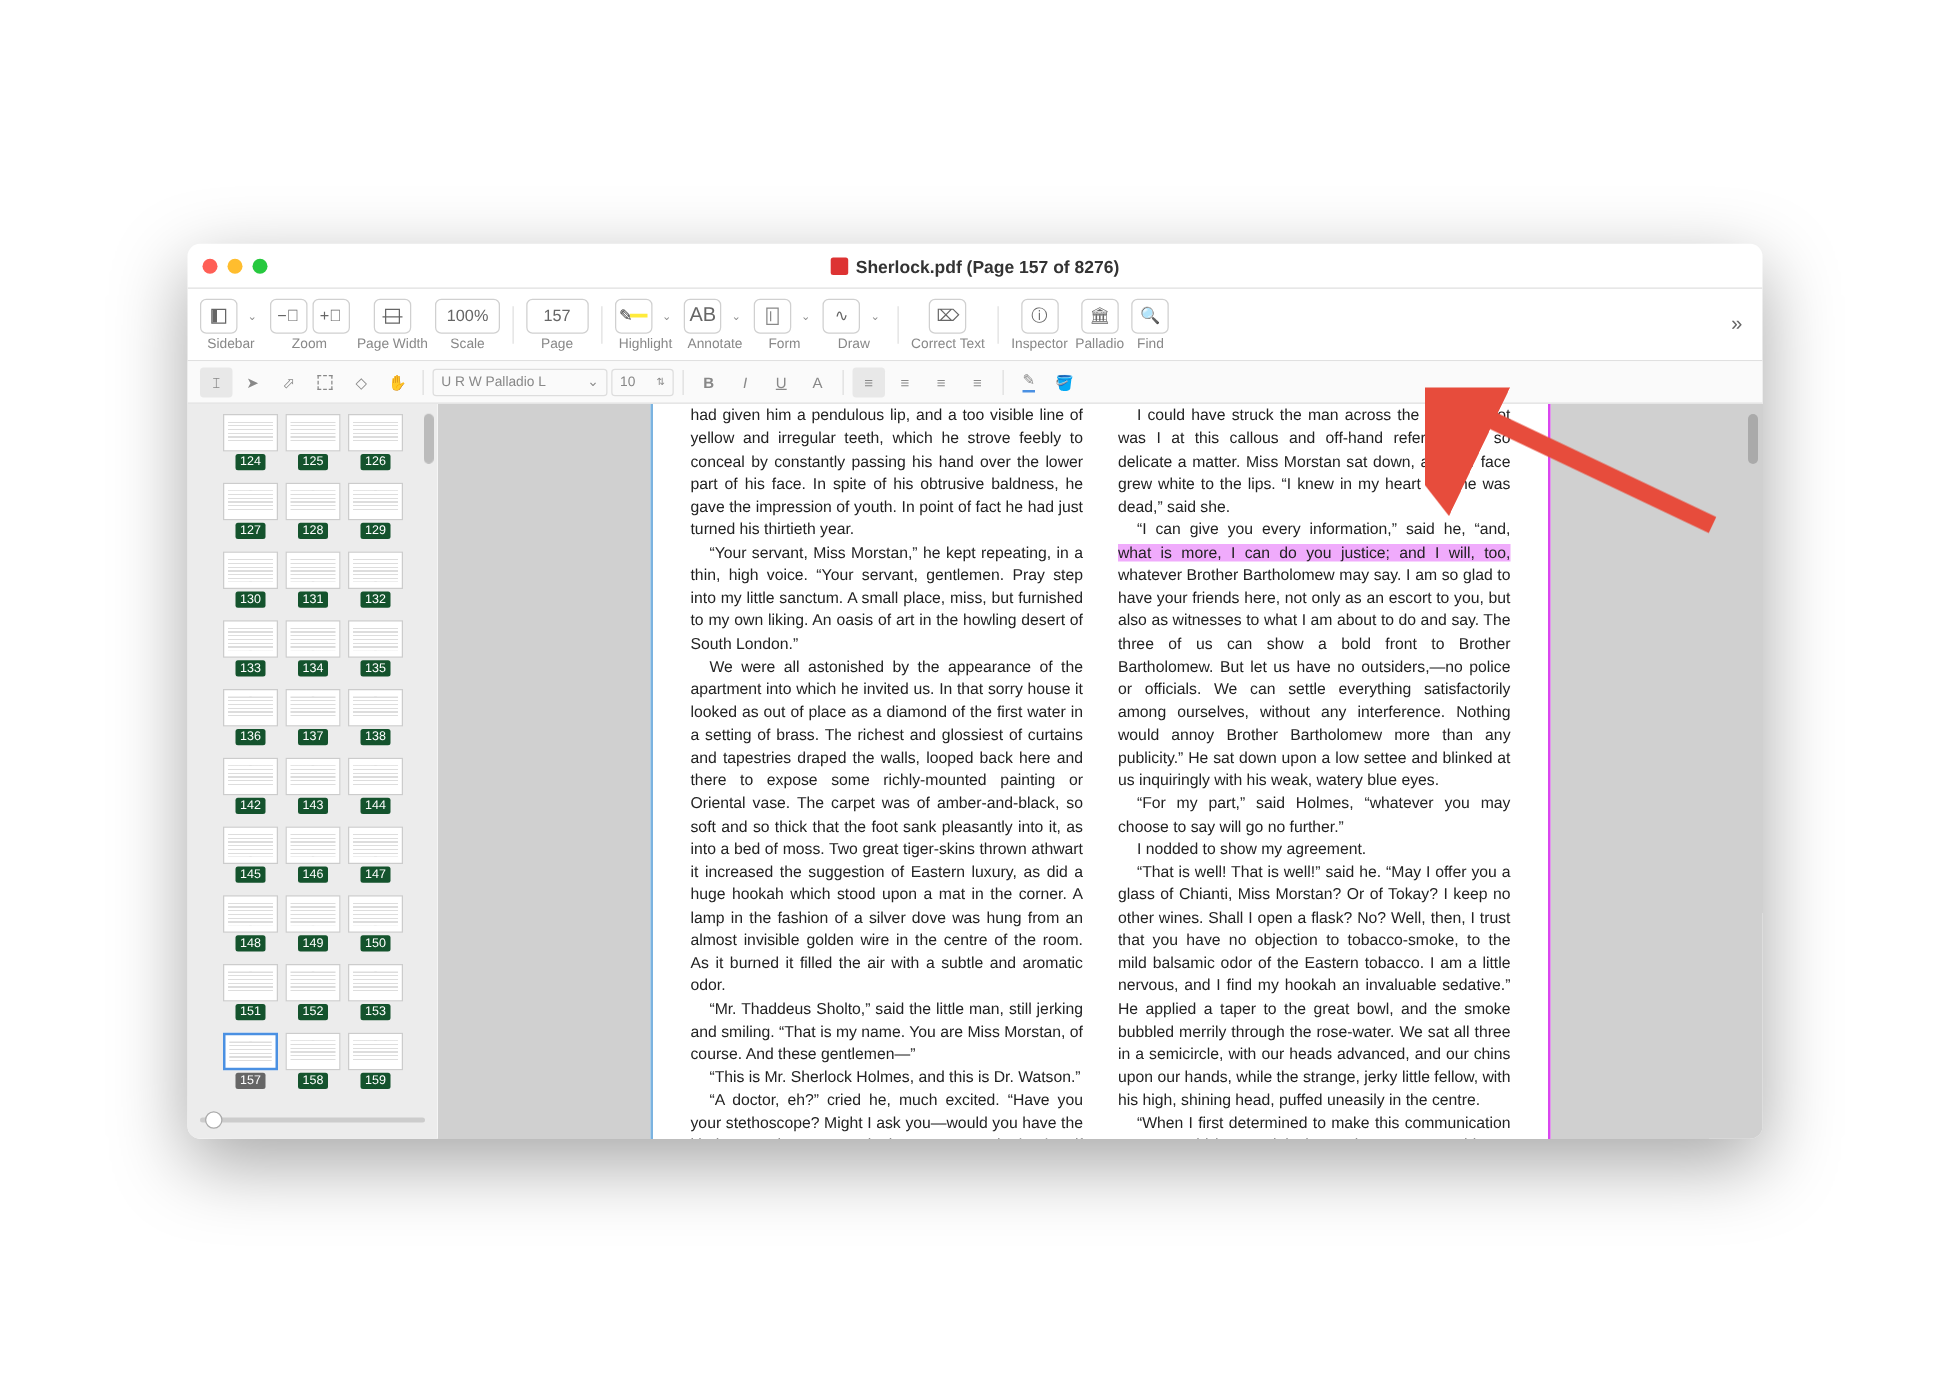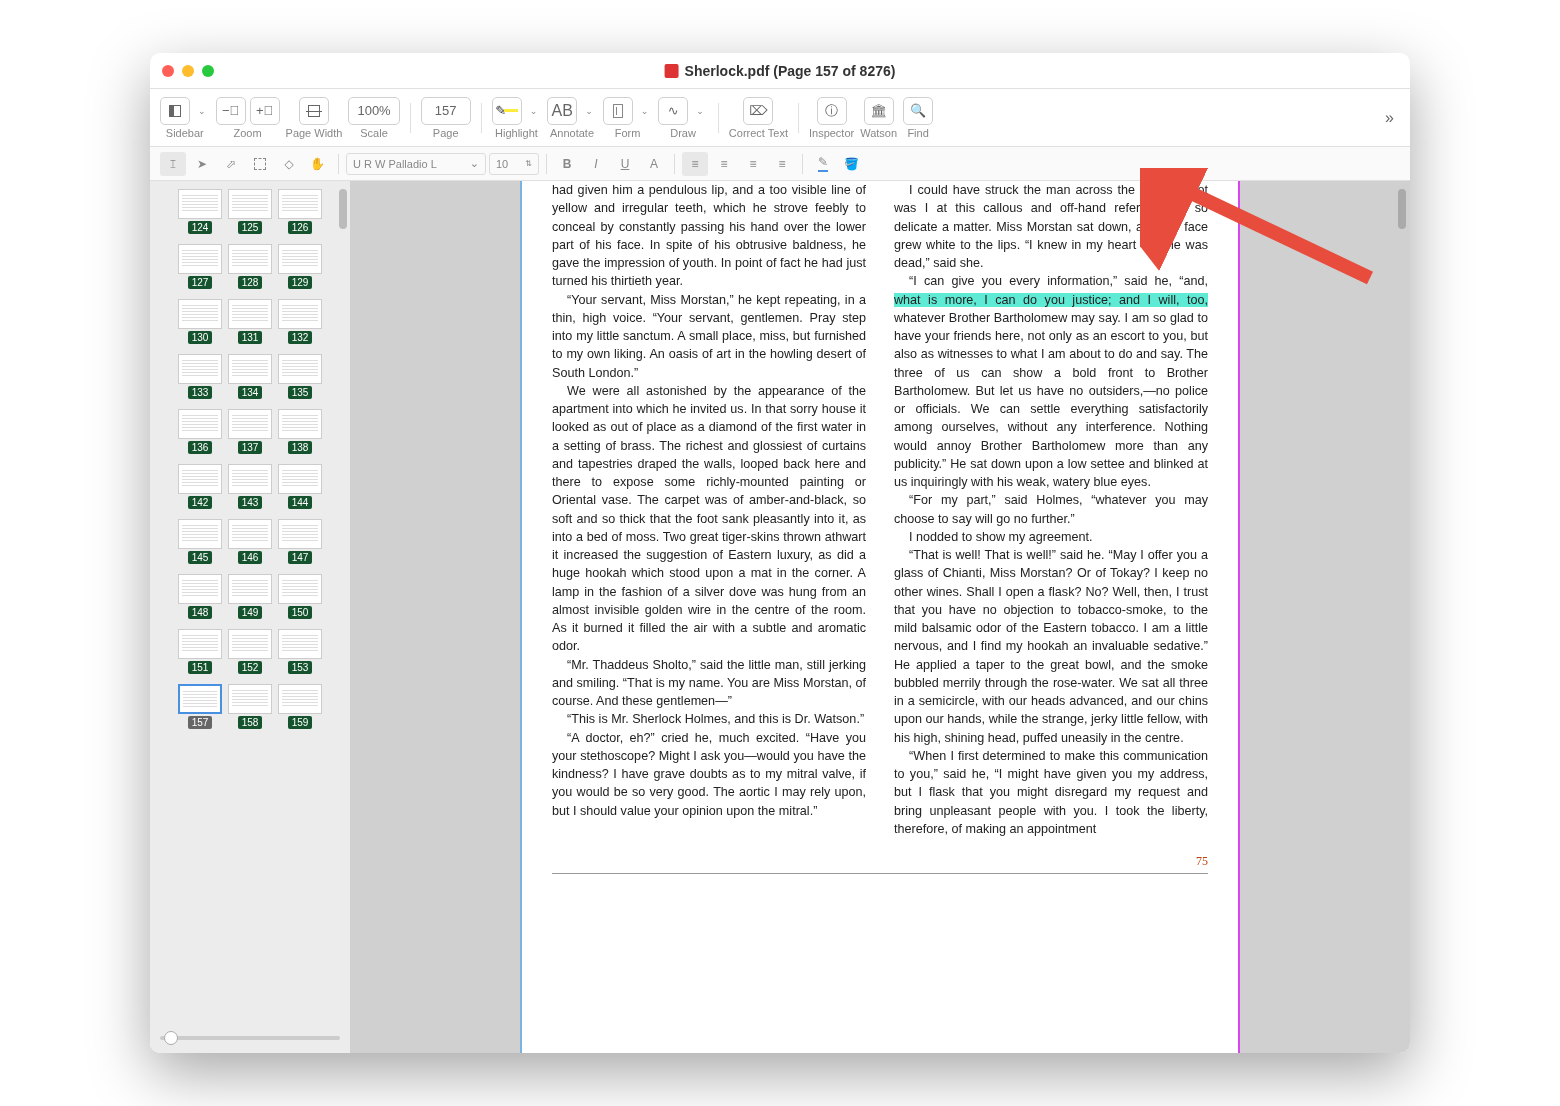--- a/index.html
+++ b/index.html
@@ -1,17 +1,17 @@
 <!DOCTYPE html>
 <html><head>
 <meta charset="utf-8">
 <style>
 *{box-sizing:border-box;margin:0;padding:0;font-family:-apple-system,BlinkMacSystemFont,"Segoe UI",sans-serif}
 body{background:#fff;display:flex;align-items:center;justify-content:center;min-height:1106px}
-.window{width:1260px;height:1000px;background:#fff;border-radius:10px;box-shadow:0 20px 60px rgba(0,0,0,0.35);overflow:hidden;display:flex;flex-direction:column;position:relative}
+.window{width:1260px;height:716px;background:#fff;border-radius:10px;box-shadow:0 20px 60px rgba(0,0,0,0.35);overflow:hidden;display:flex;flex-direction:column;position:relative}
 .titlebar{height:36px;display:flex;align-items:center;padding:0 12px;border-bottom:1px solid #e0e0e0;position:relative}
 .traffic{display:flex;gap:8px}
 .dot{width:12px;height:12px;border-radius:50%}
 .dot.r{background:#ff5f56}.dot.y{background:#ffbd2e}.dot.g{background:#27c93f}
 .title{position:absolute;left:50%;transform:translateX(-50%);font-size:14px;font-weight:600;color:#333;display:flex;align-items:center;gap:6px}
 .pdf-icon{width:14px;height:14px;background:#d33;border-radius:2px;display:inline-block}
 .toolbar{height:58px;display:flex;align-items:center;padding:0 10px;border-bottom:1px solid #e0e0e0;gap:6px}
 .tb-group{display:flex;flex-direction:column;align-items:center;gap:2px}
 .tb-btns{display:flex;gap:4px;align-items:center}
 .tb-btn{min-width:30px;height:28px;border:1px solid #d0d0d0;border-radius:5px;background:#fff;display:flex;align-items:center;justify-content:center;color:#666;font-size:13px;cursor:pointer}
@@ -39,21 +39,21 @@
 .thumb.sel .thumb-num{background:#666}
 .sb-scroll{position:absolute;right:3px;top:8px;width:8px;height:40px;background:#bbb;border-radius:4px}
 .zoom-slider{height:30px;display:flex;align-items:center;padding:0 10px}
 .slider-track{flex:1;height:4px;background:#ccc;border-radius:2px;position:relative}
 .slider-knob{position:absolute;left:2%;top:-5px;width:14px;height:14px;background:#fff;border:1px solid #aaa;border-radius:50%}
 .doc{flex:1;background:#d0d0d0;overflow:auto;display:flex;justify-content:center;padding:0;position:relative}
 .page{width:720px;background:#fff;border-left:2px solid #7bb3e0;border-right:2px solid #d946ef;padding:0 30px 20px}
 .cols{display:flex;gap:28px;font-family:Georgia,serif;font-size:12.6px;line-height:1.45;color:#222;text-align:justify}
 .col{flex:1}
 .col p{text-indent:1.2em;margin:0}
-.hl{background:#5eead4}
+.hl{background:#f0abfc}
 .pgnum{text-align:right;font-size:12px;margin-top:16px;font-family:Georgia,serif;color:#c2410c}
 .footline{border-top:1px solid #999;margin-top:4px}
 .doc-scroll{position:absolute;right:4px;top:8px;width:8px;height:40px;background:#aaa;border-radius:4px}
 .arrow{position:absolute;top:115px;right:30px;z-index:100;pointer-events:none}
 .arrow svg{width:240px;height:120px}
 .sq{width:12px;height:12px;border:1.5px solid currentColor;display:inline-block}
 .sq-h{width:12px;height:12px;border:1.5px solid currentColor;display:inline-block;position:relative}
 .sq-h::after{content:"";position:absolute;left:-3px;right:-3px;top:50%;height:1.5px;background:currentColor}
 .underline-blue{border-bottom:2px solid #4a90e2;padding-bottom:1px}
 </style>
@@ -167,21 +167,21 @@
           </div>
         </div>
       <div class="tb-lbl">Inspector</div>
     </div>
     <div class="tb-group">
       <div class="tb-btns">
           <div class="tb-btn">
             <span>🏛</span>
           </div>
         </div>
-      <div class="tb-lbl">Watson</div>
+      <div class="tb-lbl">Palladio</div>
     </div>
     <div class="tb-group">
       <div class="tb-btns">
           <div class="tb-btn">
             <span>🔍</span>
           </div>
         </div>
       <div class="tb-lbl">Find</div>
     </div>
     <div class="overflow">»</div>

